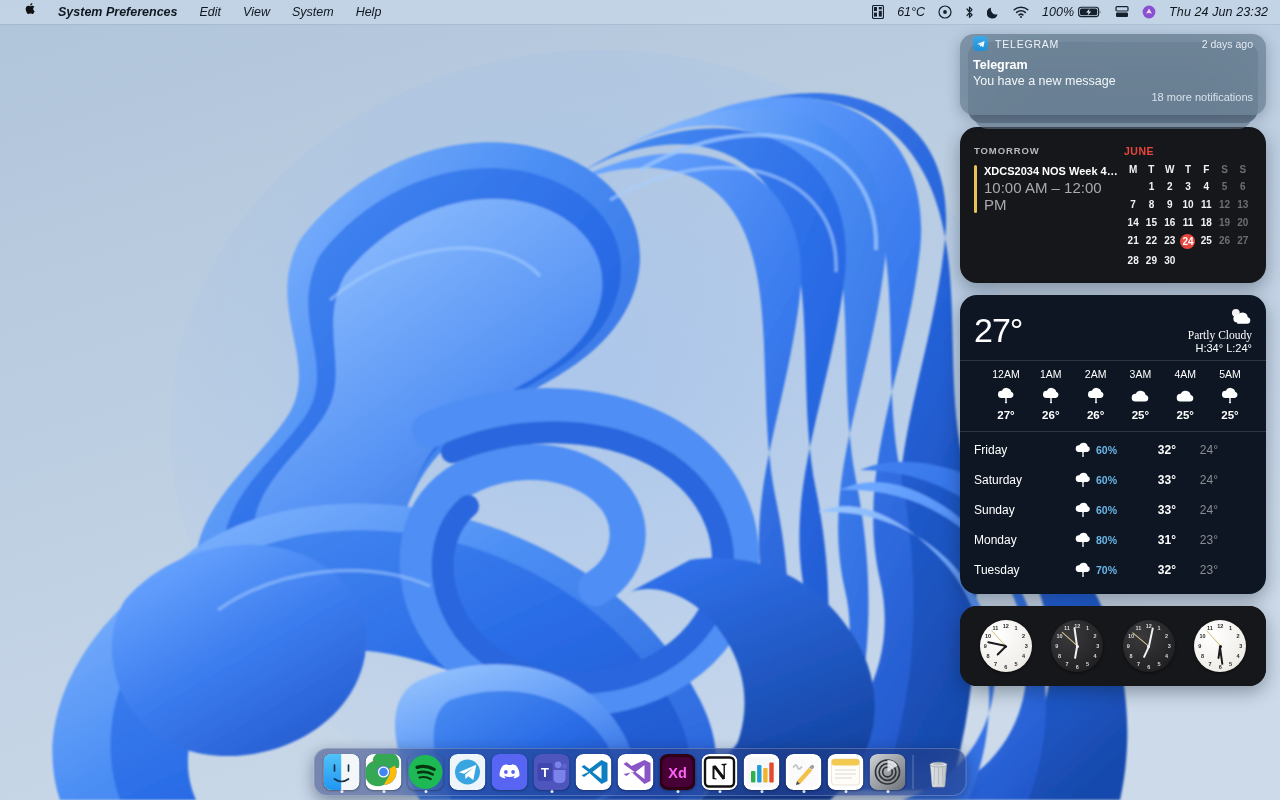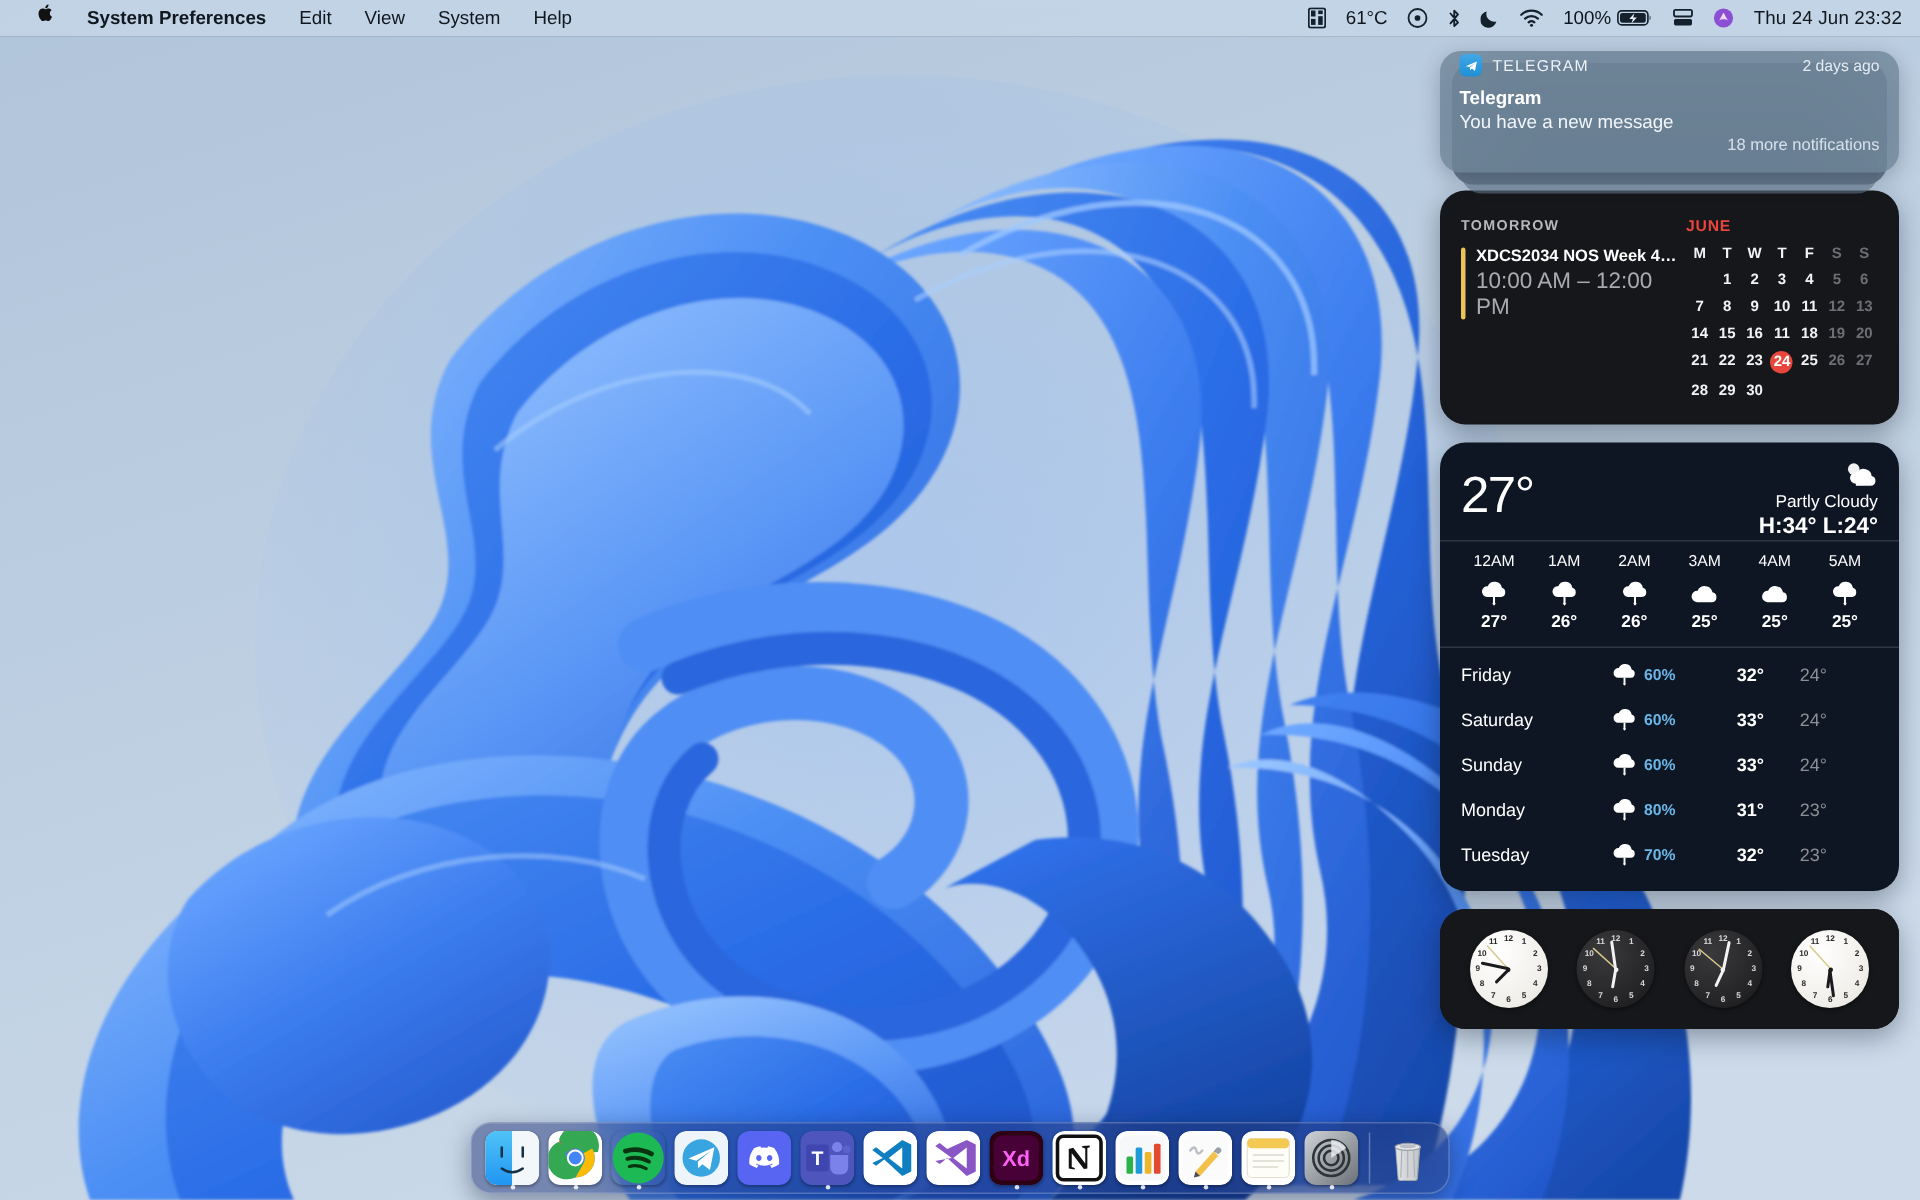--- a/index.html
+++ b/index.html
@@ -16,20 +16,21 @@
 
   
   #menubar {
     position:absolute; top:0; left:0; width:1280px; height:24px;
     background:rgba(196,214,231,0.82);
     backdrop-filter:blur(22px);
     display:flex; align-items:center;
     font-size:12.5px; color:#10171f;
     z-index:60;
     box-shadow:0 0.5px 0 rgba(0,0,0,0.12);
+    font-style:italic;
   }
   .mb-left { display:flex; align-items:center; gap:0; padding-left:12px; }
   .mb-item { padding:0 11px; height:24px; line-height:24px; white-space:nowrap; cursor:default; }
   .mb-item.bold { font-weight:700; }
   .mb-right { margin-left:auto; display:flex; align-items:center; gap:0; padding-right:12px; }
   .mb-right > * { margin-left:13px; display:flex; align-items:center; }
   .mb-right .mb-time { font-size:12.5px; letter-spacing:0.1px; }
   .mb-temp { font-size:12.5px; }
   .mb-batt-pct { font-size:12.5px; margin-left:13px; }
 
@@ -86,24 +87,24 @@
     display:inline-block; width:15px; height:15px; line-height:15px; border-radius:50%;
     background:#e8453c; color:#fff;
   }
 
   
   .weather { background:#0d1622; padding:0; }
   .w-top { padding:14px 14px 10px 14px; position:relative; }
   .w-city { font-size:14px; font-weight:600; letter-spacing:0.1px; }
   .w-temp { font-size:34px; font-weight:200; line-height:40px; margin-top:1px; letter-spacing:-1px; }
   .w-right { position:absolute; right:14px; top:34px; text-align:right; }
-  .w-cond { font-size:11.5px; color:#fff; }
-  .w-hl { font-size:15px; color:#fff; margin-top:1px;font-weight:bold; }
+  .w-cond { font-size:11.5px; color:#fff;font-family:Liberation Serif, serif; }
+  .w-hl { font-size:11px; color:#fff; margin-top:1px; }
   .w-icon-top { position:absolute; right:14px; top:12px; }
-  .w-hours { display:flex; justify-content:space-between; padding:7px 14px 10px 14px; border-top:1px solid rgba(255,255,255,0.14);align-items:flex-end; }
+  .w-hours { display:flex; justify-content:space-between; padding:7px 14px 10px 24px; border-top:1px solid rgba(255,255,255,0.14);align-items:flex-end; }
   .w-hour { text-align:center; width:44px; }
   .w-hour .h { font-size:10.5px; color:#fff; font-weight:400; }
   .w-hour .ic { height:24px; display:flex; align-items:center; justify-content:center; margin:3px 0 2px; }
   .w-hour .t { font-size:11.5px; font-weight:700; color:#fff; }
   .w-days { padding:3px 14px 9px 14px; border-top:1px solid rgba(255,255,255,0.14); }
   .w-day { display:flex; align-items:center; height:30px; }
   .w-day .dn { font-size:12px; color:#fff; width:96px; }
   .w-day .di { width:26px; display:flex; align-items:center; justify-content:center; }
   .w-day .dp { font-size:10.5px; color:#6ab6e8; font-weight:700; width:40px; }
   .w-day .dh { font-size:12px; font-weight:700; color:#fff; width:40px; text-align:right; }

